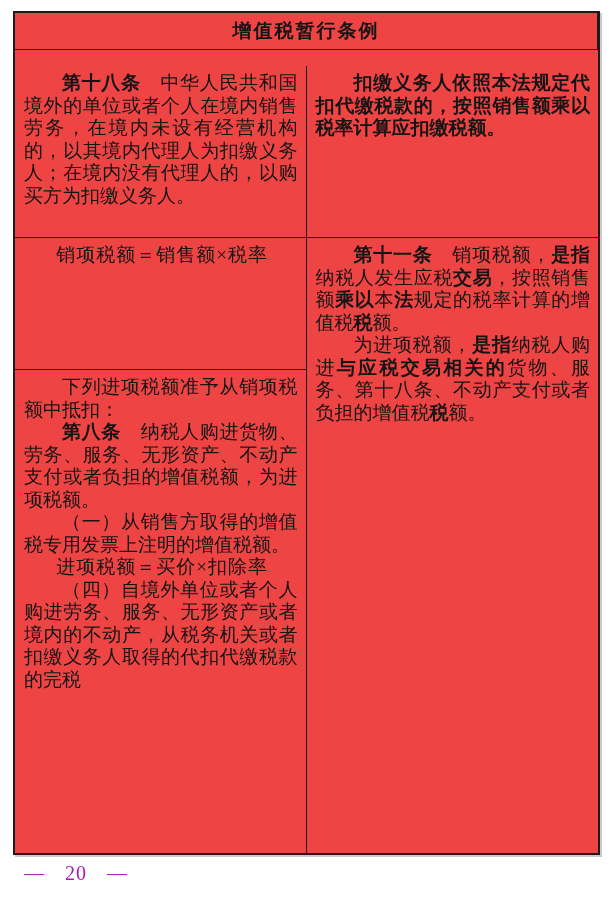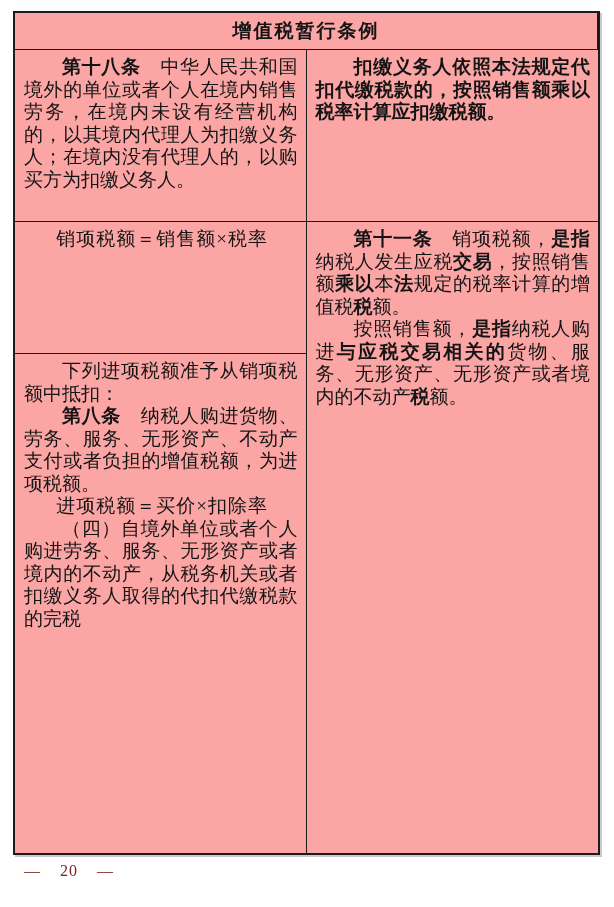--- a/index.html
+++ b/index.html
@@ -11,39 +11,39 @@
     color:#141414;
     overflow:hidden;
   }
   .doc-table {
     position:absolute; left:13px; top:11px;
     width:587px; height:844px;
     box-sizing:border-box;
     border:2px solid #1c1c1c;
     box-shadow:2px 2px 0 #c9c9c9;
     display:flex; flex-direction:column;
-    background:#fca5a5;
+    background:#ef4444;
   }
   .header-row {
     flex:0 0 auto;
     height:36px;
     display:flex;
     border-bottom:1.5px solid #1c1c1c;
   }
   .header-cell {
     flex:1 1 0;
     display:flex; align-items:center; justify-content:center;
     font-family:"Liberation Sans", sans-serif;
     font-weight:700;
     font-size:19px;
     letter-spacing:2px;
   }
   .header-cell.first { border-right:1.5px solid #1c1c1c; }
   .body-row { flex:1 1 auto; display:flex; min-height:0; }
-  .col { width:50%; box-sizing:border-box; display:flex; flex-direction:column; min-height:0; }
+  .col { width:50%; box-sizing:border-box; display:flex; flex-direction:column; min-height:0;margin-top:16px; }
   .col.left { border-right:1.5px solid #1c1c1c; }
   .cell {
     box-sizing:border-box;
     padding:6px 8px 0 9px;
     overflow:hidden;
     font-size:19px;
     line-height:22.5px;
   }
   .cell.rule-below { border-bottom:1.5px solid #1c1c1c; flex:0 0 auto; }
   .cell.c-l1 { height:172px; }
@@ -63,24 +63,24 @@
     letter-spacing:1px;
   }
   .run { font-weight:400; }
   .run.bold {
     font-weight:700;
     font-family:"Liberation Sans", sans-serif;
   }
   .page-footer {
     position:absolute;
     left:24px; top:862px;
-    font-size:16px;
+    font-size:20px;
     letter-spacing:1px;
     word-spacing:14px;
-    color:#7f1d1d;
+    color:#a21caf;
   }
 </style>
 </head>
 <body>
 
 <div class="page">
 
   <div class="doc-table">
 
     <div class="header-row">
@@ -92,32 +92,33 @@
       <div class="col left">
         <div class="cell c-l1 rule-below">
             <p class="para"><span class="run bold">第十八条</span><span class="run">　中华人民共和国境外的单位或者个人在境内销售劳务，在境内未设有经营机构的，以其境内代理人为扣缴义务人；在境内没有代理人的，以购买方为扣缴义务人。</span></p>
           </div>
         <div class="cell c-l2 rule-below">
             <p class="para formula"><span class="run">销项税额＝销售额×税率</span></p>
           </div>
         <div class="cell grow">
             <p class="para"><span class="run">下列进项税额准予从销项税额中抵扣：</span></p>
             <p class="para"><span class="run bold">第八条</span><span class="run">　纳税人购进货物、劳务、服务、无形资产、不动产支付或者负担的增值税额，为进项税额。</span></p>
+            <p class="para"><span class="run">（一）从销售方取得的增值税专用发票上注明的增值税额。</span></p>
             <p class="para formula"><span class="run">进项税额＝买价×扣除率</span></p>
             <p class="para"><span class="run">（四）自境外单位或者个人购进劳务、服务、无形资产或者境内的不动产，从税务机关或者扣缴义务人取得的代扣代缴税款的完税</span></p>
           </div>
       </div>
 
       <div class="col">
         <div class="cell c-r1 rule-below">
             <p class="para"><span class="run bold">扣缴义务人依照本法规定代扣代缴税款的，按照销售额乘以税率计算应扣缴税额。</span></p>
           </div>
         <div class="cell grow">
             <p class="para"><span class="run bold">第十一条</span><span class="run">　销项税额，</span><span class="run bold">是指</span><span class="run">纳税人发生应税</span><span class="run bold">交易</span><span class="run">，按照销售额</span><span class="run bold">乘以</span><span class="run">本</span><span class="run bold">法</span><span class="run">规定的税率计算的增值税</span><span class="run bold">税</span><span class="run">额。</span></p>
-            <p class="para"><span class="run">按照销售额，</span><span class="run bold">是指</span><span class="run">纳税人购进</span><span class="run bold">与应税交易相关的</span><span class="run">货物、服务、无形资产、无形资产或者境内的不动产</span><span class="run bold">税</span><span class="run">额。</span></p>
+            <p class="para"><span class="run">为进项税额，</span><span class="run bold">是指</span><span class="run">纳税人购进</span><span class="run bold">与应税交易相关的</span><span class="run">货物、服务、第十八条、不动产支付或者负担的增值税</span><span class="run bold">税</span><span class="run">额。</span></p>
           </div>
       </div>
 
     </div>
   </div>
 
   <div class="page-footer">— 20 —</div>
 
 </div>
 

